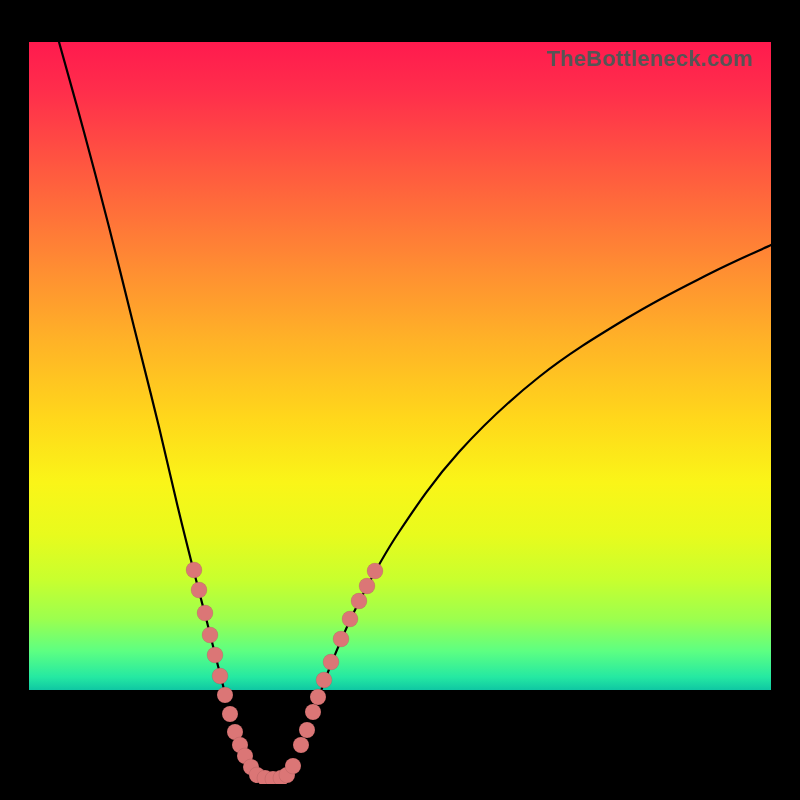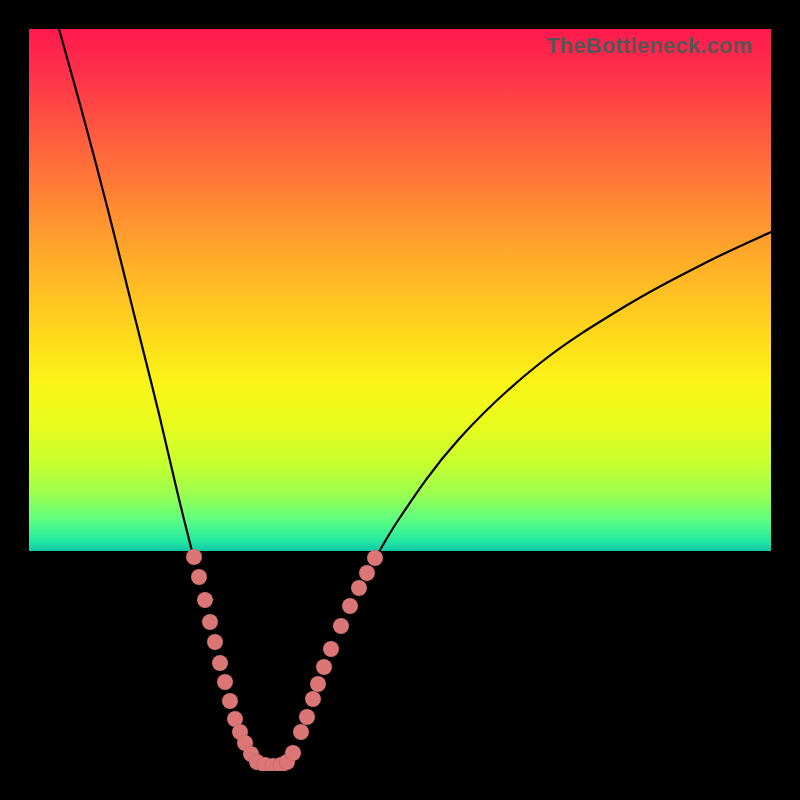--- a/index.html
+++ b/index.html
@@ -7,23 +7,23 @@
     padding: 0;
     width: 800px;
     height: 800px;
     background: #000;
     overflow: hidden;
     font-family: Arial, Helvetica, sans-serif;
   }
   .frame {
     position: absolute;
     left: 29px;
-    top: 29px;
+    top: 42px;
     width: 742px;
-    height: 522px;
+    height: 648px;
     background: linear-gradient(to bottom,
       #ff1a4e 0%,
       #ff2f4b 8%,
       #ff5a3f 20%,
       #ff8a33 34%,
       #ffb227 46%,
       #ffd71b 58%,
       #faf518 68%,
       #e8fb1d 76%,
       #c8ff2e 83%,

